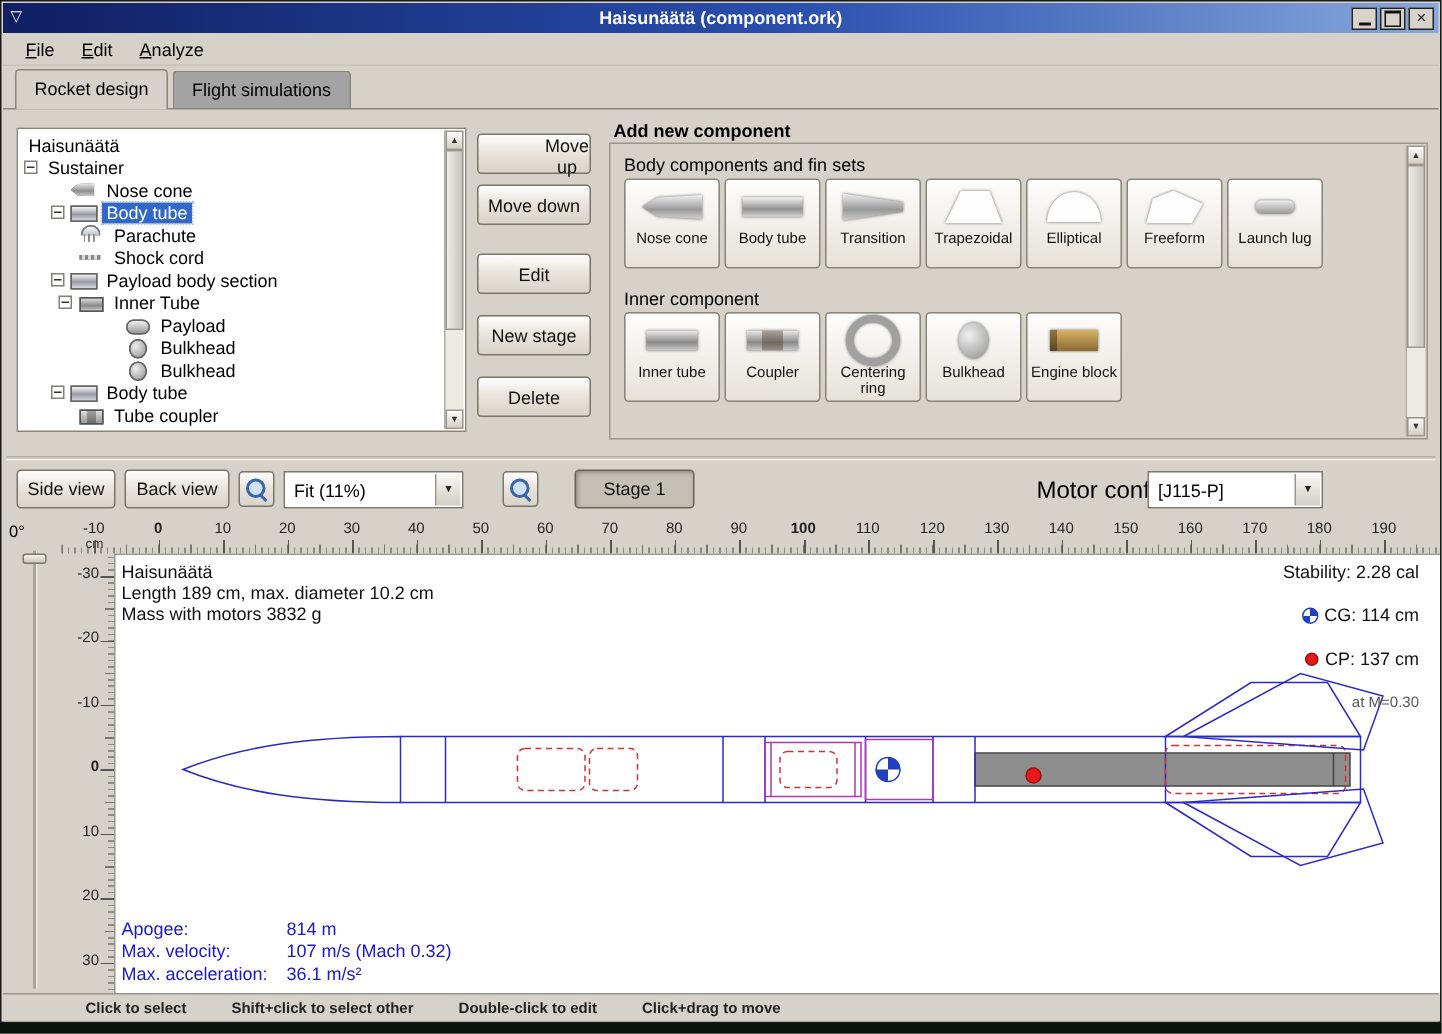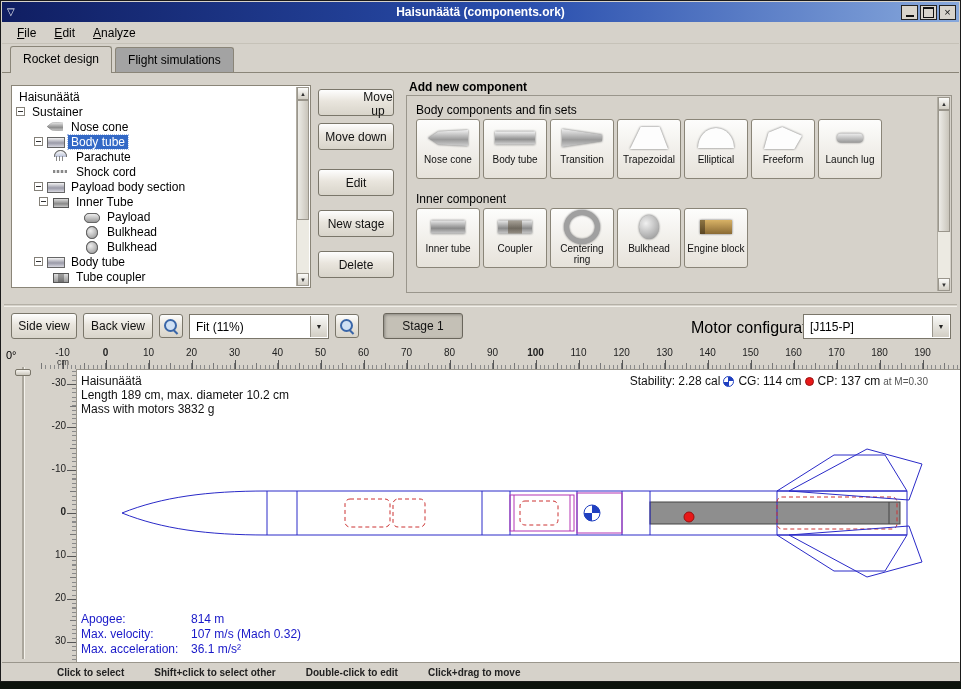--- a/index.html
+++ b/index.html
@@ -120,40 +120,40 @@
       repeating-linear-gradient(180deg,#777 0 1px,transparent 1px 21.5px),
       repeating-linear-gradient(180deg,#8a8a8a 0 1px,transparent 1px 4.3px);
     background-size:9px 100%,6px 100%,4px 100%;
     background-position:100% 14.5px,100% 14.5px,100% 1.6px;
     background-repeat:no-repeat;}
   .v-labels{position:absolute;left:45px;top:360px;width:20px;}
   .v-cell{height:43px;display:flex;align-items:center;justify-content:flex-end;font-size:10px;color:#222;}
   .v-cell[data-bold="true"]{font-weight:bold;}
   .canvas{position:absolute;left:75px;top:368px;width:884px;height:293px;background:#fff;border-left:1px solid #9a968c;border-top:1px solid #9a968c;}
   .fig-info{position:absolute;left:80px;top:373px;font-size:12px;line-height:14px;color:#111;}
-  .fig-legend{position:absolute;right:32px;top:373px;font-size:12px;display:flex;flex-direction:row;align-items:flex-end;gap:3px;color:#111;}
+  .fig-legend{position:absolute;right:14px;top:373px;font-size:12px;display:flex;flex-direction:column;align-items:flex-end;gap:15px;color:#111;}
   .leg-row{display:flex;align-items:center;gap:4px;height:14px;}
   .leg-row.small{font-size:10px;color:#555;}
   .cg-ic{width:11px;height:11px;border-radius:50%;border:1px solid #2040c0;background:conic-gradient(#2040c0 0 90deg,#fff 90deg 180deg,#2040c0 180deg 270deg,#fff 270deg 360deg);display:inline-block;}
   .cp-ic{width:9px;height:9px;border-radius:50%;background:#e81818;border:1px solid #991010;display:inline-block;}
   .fig-stats{position:absolute;left:80px;top:611px;color:#1818c8;font-size:12px;}
   .stat-row{display:flex;height:15px;}
   .stat-label{width:110px;}
 
   
   .statusbar{position:absolute;left:1px;right:1px;top:661px;height:20px;border-top:1px solid #9a968c;background:#d6d2ca;display:flex;align-items:center;gap:30px;padding-left:55px;font-size:10px;font-weight:bold;color:#222;}
   .desktop-strip{position:absolute;left:0;right:0;top:682px;height:7px;background:#0c120c;}
 </style>
 </head>
 <body>
 
 <div class="window">
 
   <div class="titlebar">
-    <span class="title-text">Haisunäätä (components.ork)</span>
+    <span class="title-text">Haisunäätä (component.ork)</span>
     <span class="win-icon">▽</span>
     <span class="win-buttons">
       <span class="wbtn wbtn-min"></span>
       <span class="wbtn wbtn-max"></span>
       <span class="wbtn">×</span>
     </span>
   </div>
 
   <div class="menubar">
 
@@ -345,30 +345,30 @@
     </div>
   </div>
 
   <div class="split"></div>
 
   <button class="btn tb-btn" style="left:10px;width:66px;">Side view</button>
   <button class="btn tb-btn" style="left:82px;width:70px;">Back view</button>
   <button class="btn icon-btn" style="left:158px;">
       <span class="mag"></span>
     </button>
-  <div class="combo" style="left:188px;width:140px;">
+  <div class="combo" style="left:188px;width:120px;">
     <span>Fit (11%)</span>
     <span class="combo-arrow">▼</span>
   </div>
   <button class="btn icon-btn" style="left:334px;">
       <span class="mag"></span>
     </button>
   <button class="btn tb-btn pressed" style="left:382px;width:80px;">Stage 1</button>
   <span class="motor-label">Motor configuration:</span>
-  <div class="combo" style="left:802px;width:148px;">
+  <div class="combo" style="left:764px;width:117px;">
     <span>[J115-P]</span>
     <span class="combo-arrow">▼</span>
   </div>
 
   <span class="rot-label">0°</span>
   <div class="rot-track"></div>
   <div class="rot-handle"></div>
 
   <div class="h-ruler"></div>
   <div class="h-labels">

